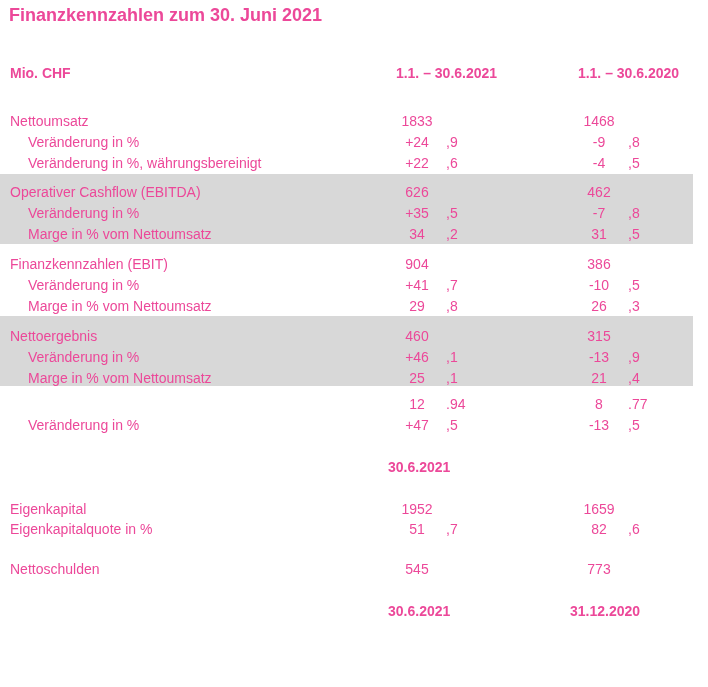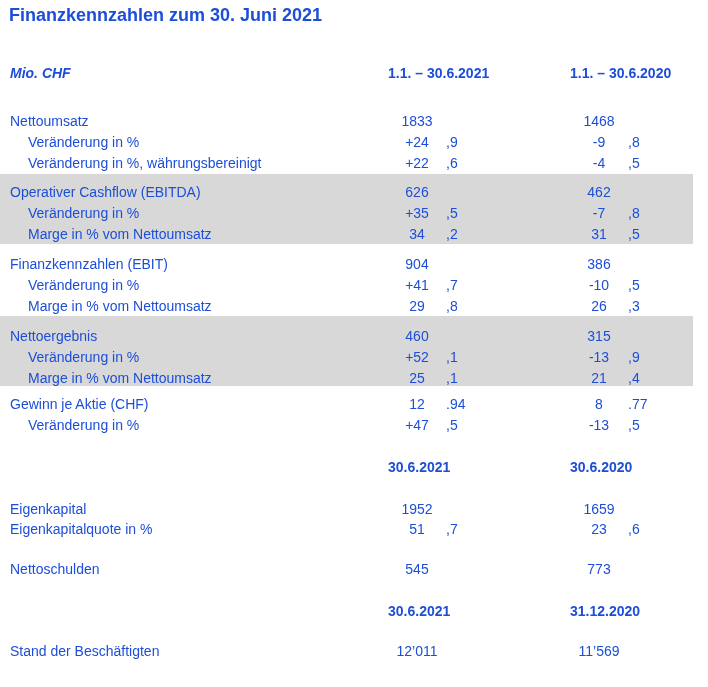--- a/index.html
+++ b/index.html
@@ -1,39 +1,39 @@
 <!DOCTYPE html>
 <html><head>
 <meta charset="utf-8">
 <style>
   html, body { margin:0; padding:0; background:#ffffff; }
   .page {
     position:relative; width:696px; height:687px; overflow:hidden;
-    background:#ffffff; color:#1d4ed8;
+    background:#ffffff; color:#ec4899;
     font-family:"Liberation Sans","DejaVu Sans",sans-serif;
     font-size:14px;
     border-radius:21px;
   }
   .title {
     position:absolute; left:9px; top:5px;
     font-size:18px; font-weight:bold; white-space:nowrap;
   }
   .band { position:absolute; left:0; width:693px; height:70px; background:#d8d8d8; }
   .band1 { top:174px; }
   .band2 { top:316px; }
   .row { position:absolute; left:0; width:708px; height:21px; line-height:21px; }
   .label { position:absolute; left:10px; top:0; white-space:nowrap; }
   .label.indent { left:28px;text-align:right; }
-  .bold { font-weight:bold;font-style:italic; }
+  .bold { font-weight:bold; }
   .val { position:absolute; top:0; width:117px; display:flex; }
   .v1 { left:388px; }
   .v2 { left:570px; }
   .val .int { width:58px; text-align:center; white-space:pre; }
   .val .frac { flex:1; text-align:left; white-space:pre; }
-  .val.colhead { display:block; font-weight:bold; text-align:left; white-space:nowrap; }
+  .val.colhead { display:block; font-weight:bold; text-align:center; white-space:nowrap; }
   .val.subhead { display:block; font-weight:bold; text-align:left; white-space:nowrap; }
 </style>
 </head>
 <body>
 
 <div class="page">
 
   <div class="title">Finanzkennzahlen zum 30. Juni 2021</div>
 
   <div class="band band1" style="background: rgb(216, 216, 216);"></div>
@@ -161,21 +161,21 @@
       </div>
     <div class="val v2">
         <span class="int">315</span>
         <span class="frac"></span>
       </div>
   </div>
 
   <div class="row" style="top:347px">
     <div class="label indent">Veränderung in %</div>
     <div class="val v1">
-        <span class="int">+52</span>
+        <span class="int">+46</span>
         <span class="frac">,1</span>
       </div>
     <div class="val v2">
         <span class="int">-13</span>
         <span class="frac">,9</span>
       </div>
   </div>
 
   <div class="row" style="top:368px">
     <div class="label indent">Marge in % vom Nettoumsatz</div>
@@ -183,21 +183,20 @@
         <span class="int">25</span>
         <span class="frac">,1</span>
       </div>
     <div class="val v2">
         <span class="int">21</span>
         <span class="frac">,4</span>
       </div>
   </div>
 
   <div class="row" style="top:394px">
-    <div class="label">Gewinn je Aktie (CHF)</div>
     <div class="val v1">
         <span class="int">12</span>
         <span class="frac">.94</span>
       </div>
     <div class="val v2">
         <span class="int">8</span>
         <span class="frac">.77</span>
       </div>
   </div>
 
@@ -208,21 +207,20 @@
         <span class="frac">,5</span>
       </div>
     <div class="val v2">
         <span class="int">-13</span>
         <span class="frac">,5</span>
       </div>
   </div>
 
   <div class="row" style="top:457px">
     <div class="val v1 subhead">30.6.2021</div>
-    <div class="val v2 subhead">30.6.2020</div>
   </div>
 
   <div class="row" style="top:499px">
     <div class="label">Eigenkapital</div>
     <div class="val v1">
         <span class="int">1952</span>
         <span class="frac"></span>
       </div>
     <div class="val v2">
         <span class="int">1659</span>
@@ -230,21 +228,21 @@
       </div>
   </div>
 
   <div class="row" style="top:519px">
     <div class="label">Eigenkapitalquote in %</div>
     <div class="val v1">
         <span class="int">51</span>
         <span class="frac">,7</span>
       </div>
     <div class="val v2">
-        <span class="int">23</span>
+        <span class="int">82</span>
         <span class="frac">,6</span>
       </div>
   </div>
 
   <div class="row" style="top:559px">
     <div class="label">Nettoschulden</div>
     <div class="val v1">
         <span class="int">545</span>
         <span class="frac"></span>
       </div>
@@ -252,25 +250,14 @@
         <span class="int">773</span>
         <span class="frac"></span>
       </div>
   </div>
 
   <div class="row" style="top:601px">
     <div class="val v1 subhead">30.6.2021</div>
     <div class="val v2 subhead">31.12.2020</div>
   </div>
 
-  <div class="row" style="top:641px">
-    <div class="label">Stand der Beschäftigten</div>
-    <div class="val v1">
-        <span class="int">12’011</span>
-        <span class="frac"></span>
-      </div>
-    <div class="val v2">
-        <span class="int">11’569</span>
-        <span class="frac"></span>
-      </div>
-  </div>
 
 </div>
 
 </body></html>

